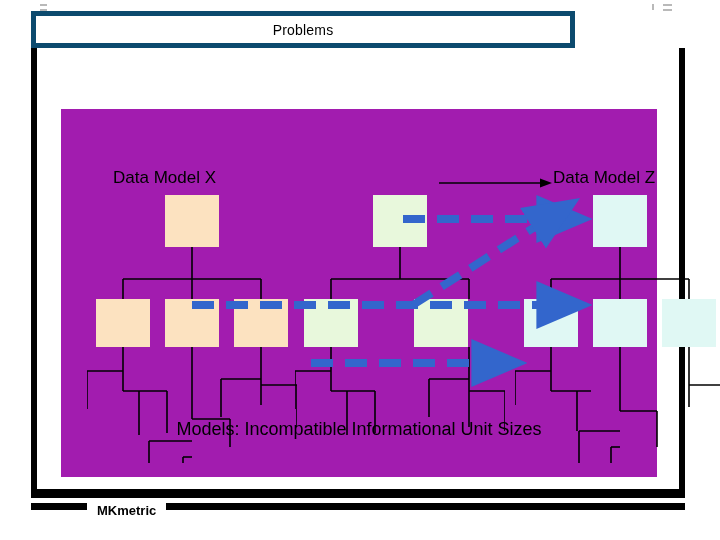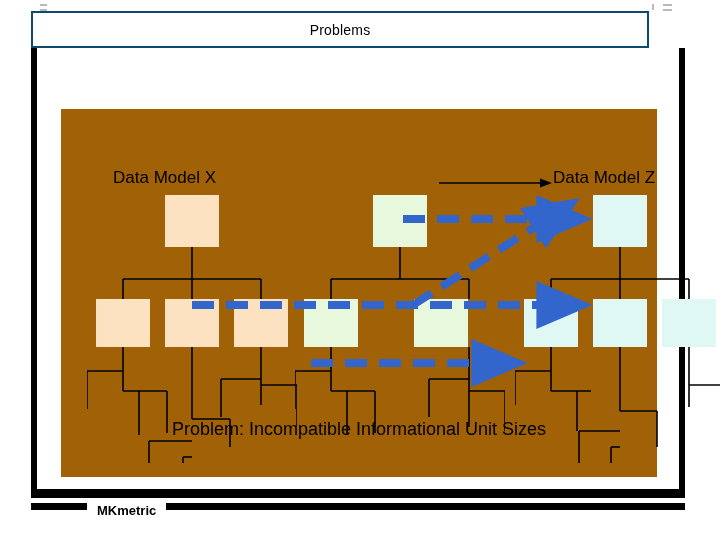--- a/index.html
+++ b/index.html
@@ -27,23 +27,23 @@
   .crop-mark {
     position: absolute;
     background: #b9b9b9;
   }
 
   
   #header-band {
     position: absolute;
     left: 31px;
     top: 11px;
-    width: 618px;
+    width: 544px;
     height: 37px;
-    border: 2px solid #0c4a6e;
+    border: 5px solid #0c4a6e;
     background: #ffffff;
     box-sizing: border-box;
     display: flex;
     align-items: center;
     justify-content: center;
   }
   #header-title {
     font-size: 14px;
     color: #000000;
     letter-spacing: 0.2px;
@@ -73,21 +73,21 @@
     color: #000000;
   }
 
   
   #content-panel {
     position: absolute;
     left: 24px;
     top: 61px;
     width: 596px;
     height: 368px;
-    background: #a16207;
+    background: #a21caf;
   }
 
   
   .model-label {
     position: absolute;
     font-size: 17px;
     color: #000000;
     white-space: nowrap;
   }
   #label-x { left: 52px;  top: 59px; }
@@ -291,21 +291,21 @@
 
         <line x1="342" y1="110" x2="485" y2="110" stroke="#3366CC" stroke-width="8" stroke-dasharray="22,12" marker-end="url(#bluehead)"></line>
 
         <line x1="131" y1="196" x2="485" y2="196" stroke="#3366CC" stroke-width="8" stroke-dasharray="22,12" marker-end="url(#bluehead)"></line>
 
         <line x1="352" y1="196" x2="480" y2="114" stroke="#3366CC" stroke-width="8" stroke-dasharray="22,12" marker-end="url(#bluehead)"></line>
 
         <line x1="250" y1="254" x2="420" y2="254" stroke="#3366CC" stroke-width="8" stroke-dasharray="22,12" marker-end="url(#bluehead)"></line>
       </svg>
 
-      <div id="problem-caption">Problem: Incompatible Informational Unit Sizes</div>
+      <div id="problem-caption">Models: Incompatible Informational Unit Sizes</div>
 
     </div>
   </div>
 
   <div id="footer">
     <div class="footer-rule" id="footer-rule-left"></div>
     <div id="footer-brand">MKmetric</div>
     <div class="footer-rule" id="footer-rule-right"></div>
   </div>
 

